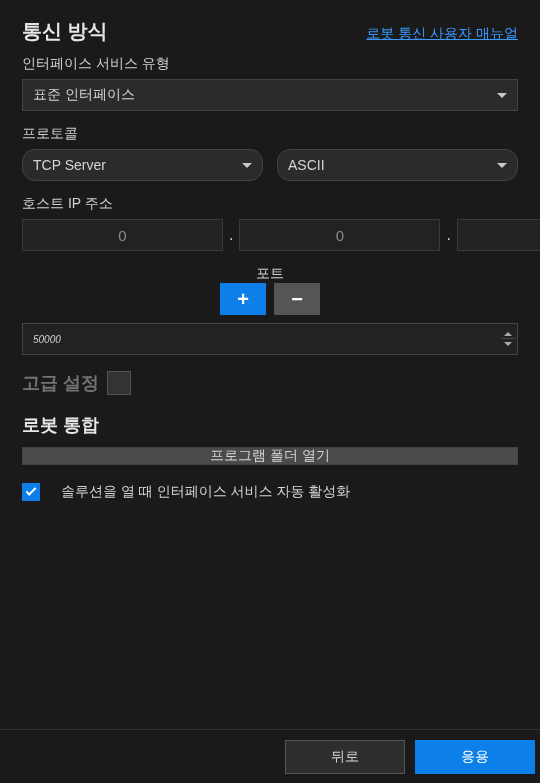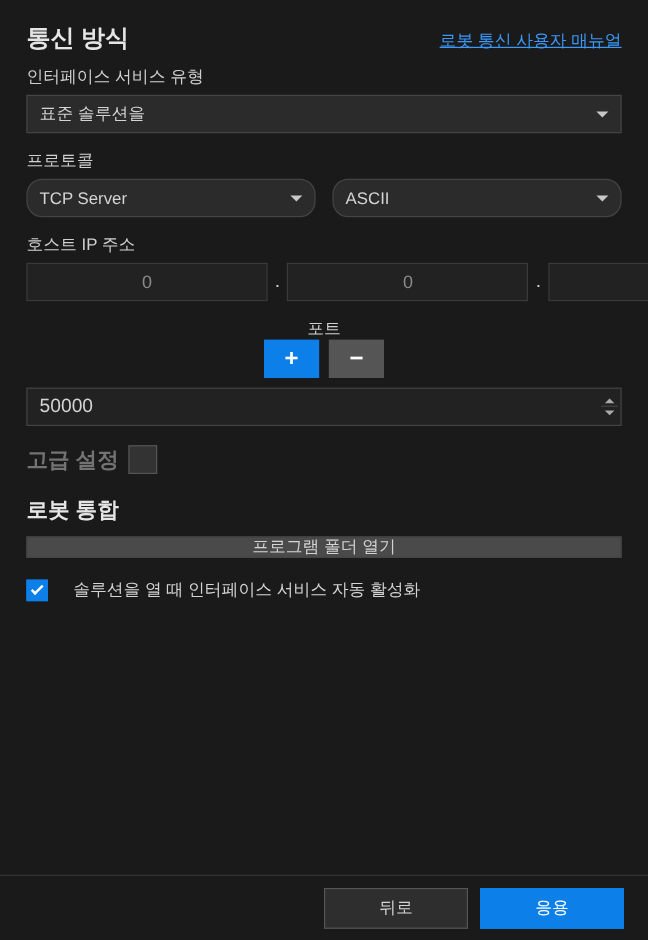--- a/index.html
+++ b/index.html
@@ -114,22 +114,23 @@
       display: flex;
       align-items: center;
     }
     .port-input {
       flex: 1;
       background: transparent;
       border: none;
       height: 100%;
       padding: 0 10px;
       color: #d4d4d4;
-      font-size: 16px;
+      font-size: 10px;
       outline: none;
+      font-style: italic;
     }
     .spinner {
       display: flex;
       flex-direction: column;
       padding-right: 2px;
     }
     .spin-btn {
       width: 14px;
       height: 10px;
       cursor: pointer;
@@ -218,21 +219,21 @@
       position: absolute;
       bottom: 0;
       left: 0;
       right: 0;
       height: 54px;
       border-top: 1px solid #333;
       display: flex;
       justify-content: flex-end;
       align-items: center;
       gap: 10px;
-      padding: 0 20px;
+      padding: 0 5px;
     }
     .btn {
       width: 120px;
       height: 34px;
       display: flex;
       align-items: center;
       justify-content: center;
       cursor: pointer;
       font-size: 14px;
       border: none;
@@ -254,21 +255,21 @@
 <div class="panel">
 
   <div class="header-row">
     <div class="section-title">통신 방식</div>
     <a class="link">로봇 통신 사용자 매뉴얼</a>
   </div>
 
   <div class="group">
     <div class="field-label">인터페이스 서비스 유형</div>
     <div class="dropdown full-width">
-      <span>표준 솔루션을</span>
+      <span>표준 인터페이스</span>
       <span class="caret"></span>
     </div>
   </div>
 
   <div class="group">
     <div class="field-label">프로토콜</div>
     <div class="row">
       <div class="dropdown">
         <span>TCP Server</span>
         <span class="caret"></span>

